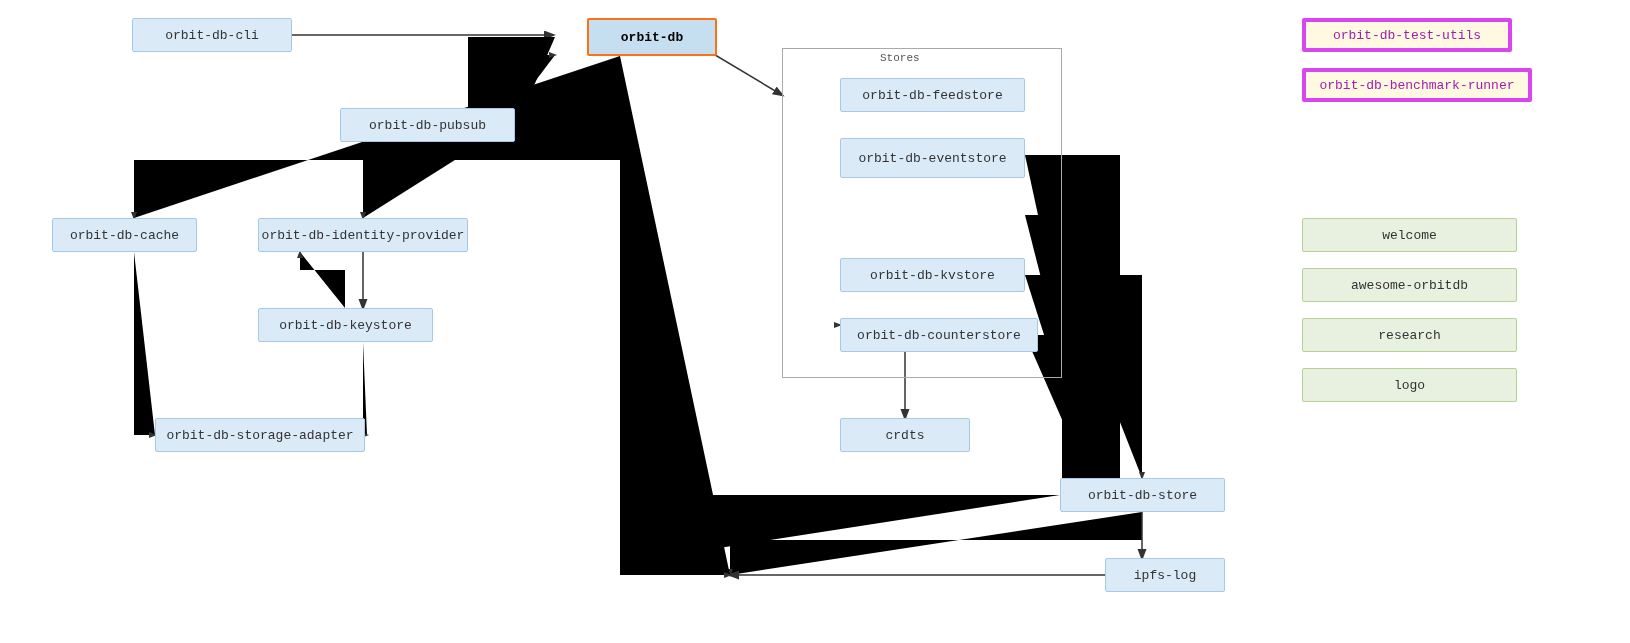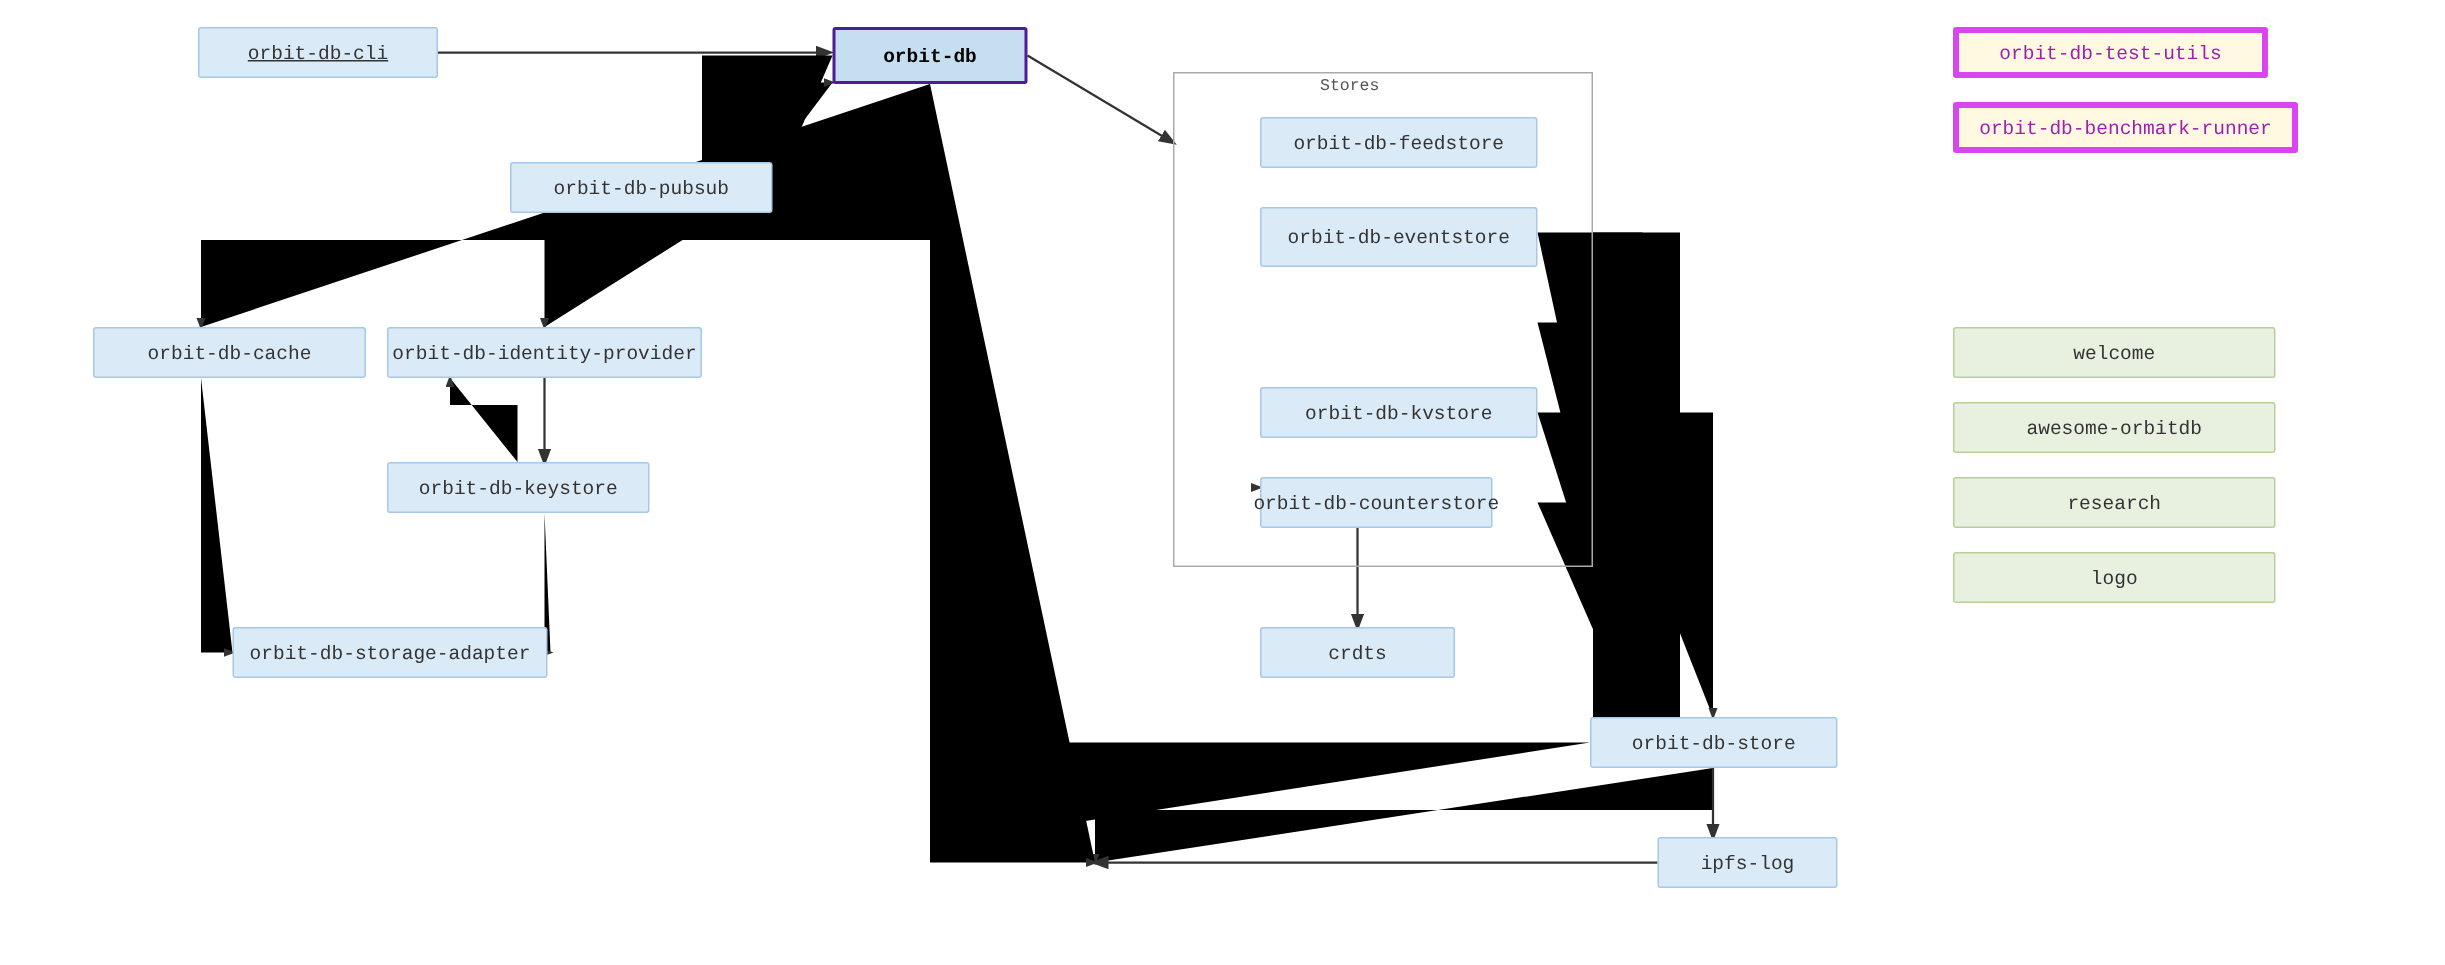--- a/index.html
+++ b/index.html
@@ -28,23 +28,24 @@
       font-size: 13px;
       white-space: nowrap;
     }
     .node-blue {
       background: #dbeaf7;
       border: 1px solid #a8c8e8;
       color: #333;
     }
     .node-blue-bold {
       background: #c5dff0;
-      border: 2px solid #4c1d95;
+      border: 2px solid #f97316;
       color: #000;
       font-weight: bold;
+      margin-left: 32px;
     }
     .node-yellow {
       background: #fef9e0;
       border: 4px solid #d946ef;
       color: #a21caf;
     }
     .node-green {
       background: #e8f0e0;
       border: 1px solid #b8d098;
       color: #333;
@@ -134,42 +135,42 @@
     <polyline points="433,325 840,325" marker-end="url(#arrow)"></polyline>
 
     <polyline points="620,56 620,575 730,575" marker-end="url(#arrow)"></polyline>
 
   </svg>
 
   <div class="stores-box" style="left:782px; top:48px; width:280px; height:330px;">
   </div>
   <div class="stores-label" style="left:880px; top:52px;">Stores</div>
 
-  <div class="node node-blue" style="left:132px; top:18px; width:160px; height:34px;text-decoration:underline;">orbit-db-cli</div>
+  <div class="node node-blue" style="left:132px; top:18px; width:160px; height:34px;">orbit-db-cli</div>
 
   <div class="node node-blue-bold" style="left:555px; top:18px; width:130px; height:38px;">orbit-db</div>
 
   <div class="node node-blue" style="left:340px; top:108px; width:175px; height:34px;">orbit-db-pubsub</div>
 
-  <div class="node node-blue" style="left:62px; top:218px; width:182px; height:34px;">orbit-db-cache</div>
+  <div class="node node-blue" style="left:52px; top:218px; width:145px; height:34px;">orbit-db-cache</div>
 
   <div class="node node-blue" style="left:258px; top:218px; width:210px; height:34px;">orbit-db-identity-provider</div>
 
   <div class="node node-blue" style="left:258px; top:308px; width:175px; height:34px;">orbit-db-keystore</div>
 
   <div class="node node-blue" style="left:155px; top:418px; width:210px; height:34px;">orbit-db-storage-adapter</div>
 
   <div class="node node-blue" style="left:840px; top:78px; width:185px; height:34px;">orbit-db-feedstore</div>
 
   <div class="node node-blue" style="left:840px; top:138px; width:185px; height:40px;">orbit-db-eventstore</div>
 
 
   <div class="node node-blue" style="left:840px; top:258px; width:185px; height:34px;">orbit-db-kvstore</div>
 
-  <div class="node node-blue" style="left:840px; top:318px; width:155px; height:34px;">orbit-db-counterstore</div>
+  <div class="node node-blue" style="left:840px; top:318px; width:198px; height:34px;">orbit-db-counterstore</div>
 
   <div class="node node-blue" style="left:840px; top:418px; width:130px; height:34px;">crdts</div>
 
   <div class="node node-blue" style="left:1060px; top:478px; width:165px; height:34px;text-align:center;">orbit-db-store</div>
 
 
   <div class="node node-blue" style="left:1105px; top:558px; width:120px; height:34px;">ipfs-log</div>
 
   <div class="node node-yellow" style="left:1302px; top:18px; width:210px; height:34px;">orbit-db-test-utils</div>
 

